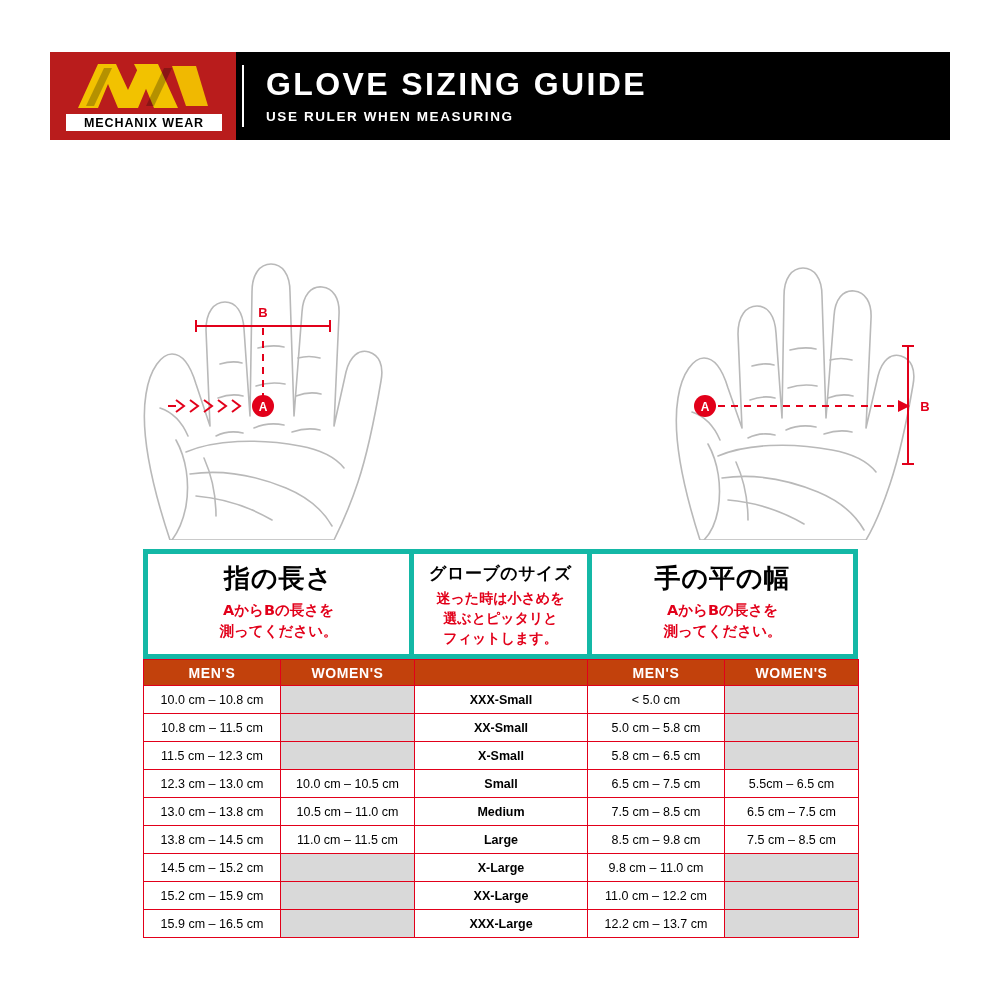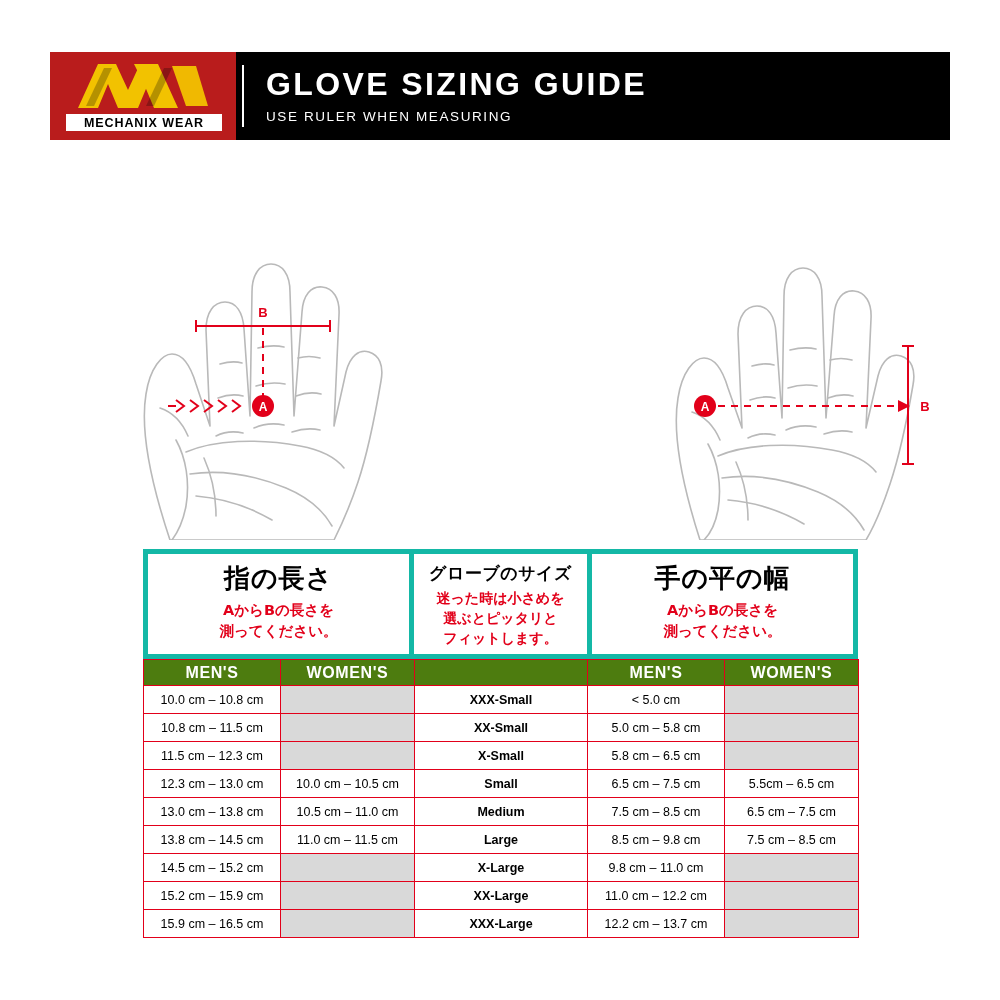--- a/index.html
+++ b/index.html
@@ -71,21 +71,21 @@
   }
   .header-title {
     font-size: 32px;
     font-weight: bold;
     letter-spacing: 2.4px;
     line-height: 1.05;
     font-family: "Liberation Sans", sans-serif;
   }
   .header-sub {
     font-size: 13.5px;
-    font-weight: normal;
+    font-weight: bold;
     letter-spacing: 1.6px;
     margin-top: 7px;
     font-family: "Liberation Sans", sans-serif;
   }
 
   
   .hands {
     position: absolute;
     left: 0;
     top: 140px;
@@ -148,23 +148,23 @@
   table.sz td, table.sz th {
     border: 1px solid #e2001a;
     height: 27px;
     text-align: center;
     font-size: 12.5px;
     font-family: "Liberation Sans", sans-serif;
     padding: 0;
     color: #000000;
   }
   table.sz th {
-    background: #4d7c0f;
+    background: #c2410c;
     color: #ffffff;
-    font-size: 16px;
+    font-size: 14px;
     font-weight: bold;
     letter-spacing: 0.6px;
     height: 25px;
   }
   th.mid-head {
     background: #ffffff;
     border-left: none;
     border-right: none;
     border-top: none;
     border-bottom: 1px solid #e2001a;

